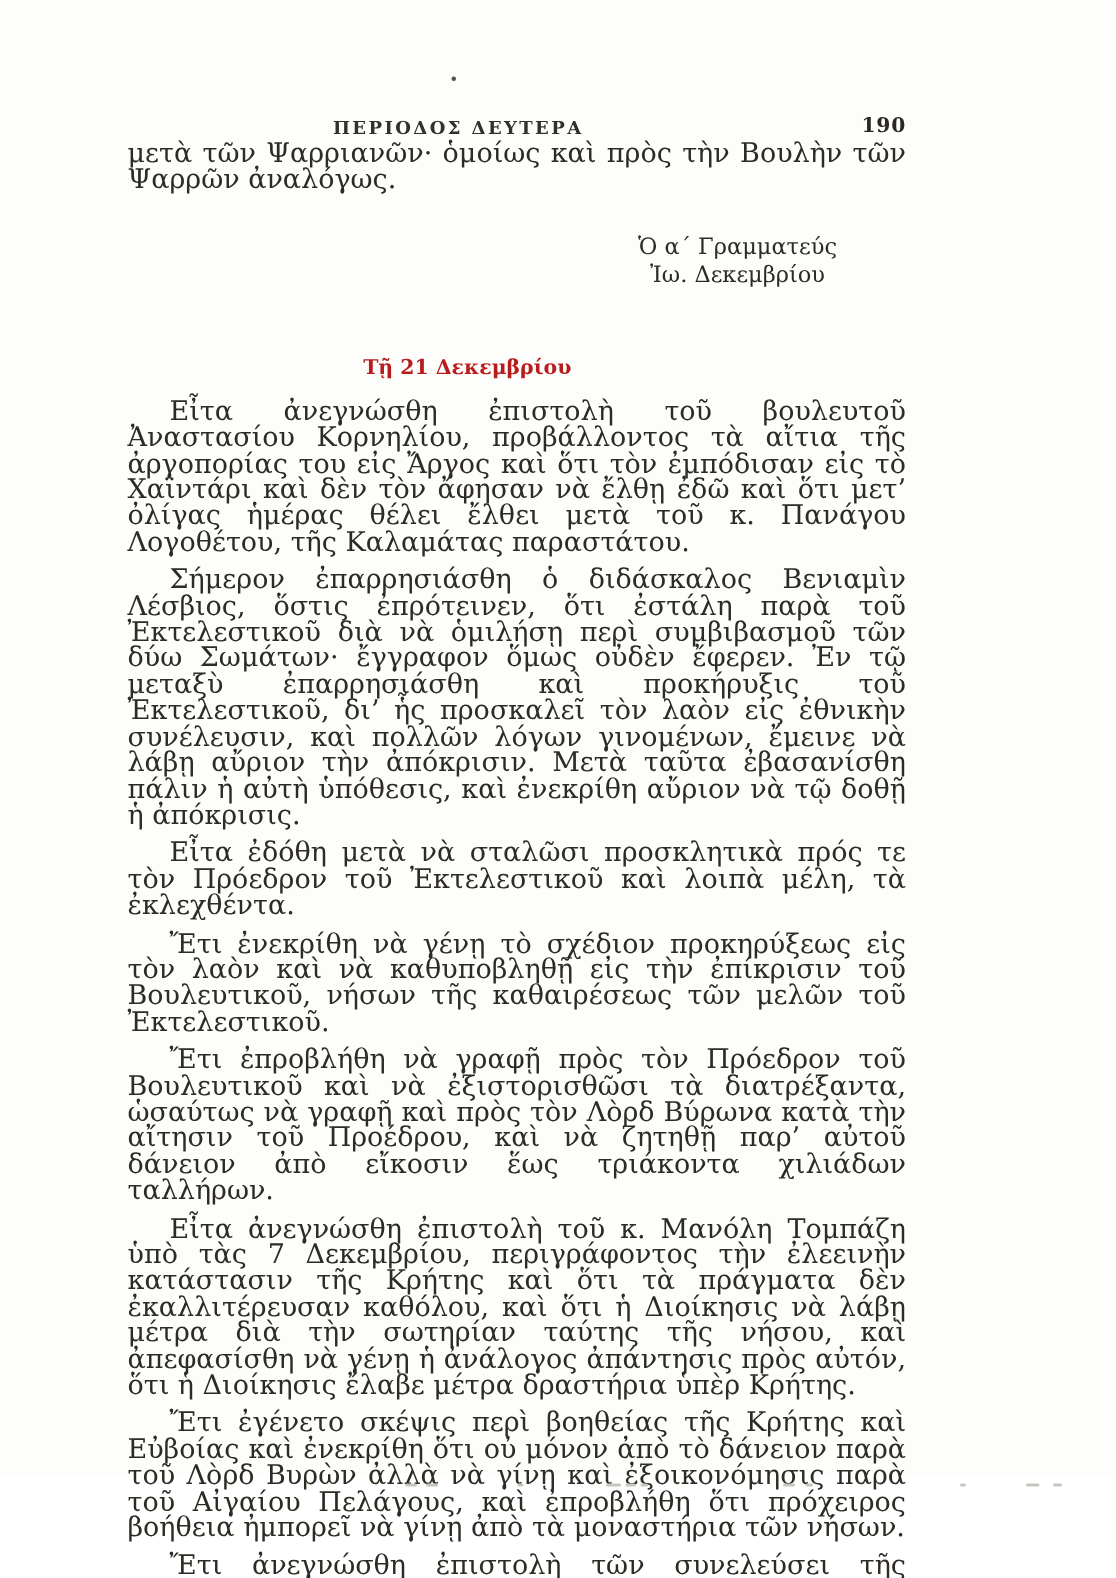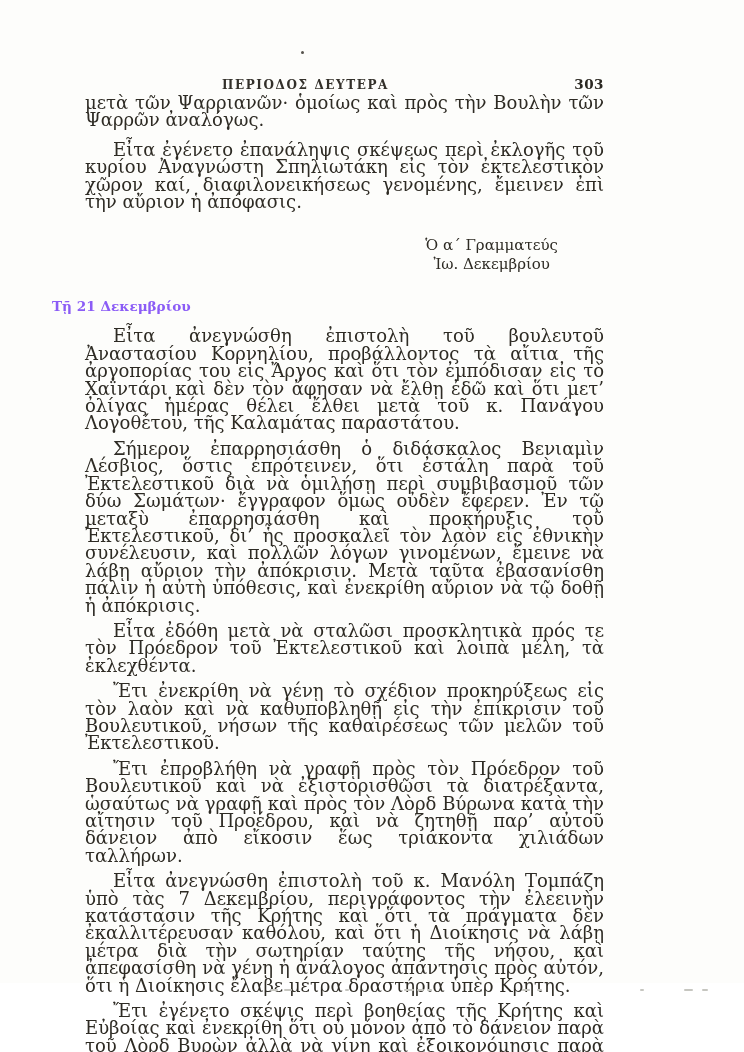--- a/index.html
+++ b/index.html
@@ -46,23 +46,24 @@
   .content p.noindent { text-indent: 0; margin-bottom: 12px; }
   .signature {
     width: fit-content;
     margin: 26px 46px 0 auto;
     text-align: center;
     font-size: 15px; line-height: 19px;
     color: #2e2b24;
   }
   .session-heading {
     position: relative; left: -33px;
-    margin: 24px 0 13px 0;
+    margin: 44px 0 13px 0;
+    text-align: center;
     font-size: 13.6px; font-weight: bold;
-    color: #8b5cf6;
+    color: #b91c1c;
   }
   .artifact-row { position: absolute; top: 989px; left: 0; width: 744px; height: 3px; }
   .artifact-row .dash {
     position: absolute; top: 0; height: 2px; background: #c6c6c0; border-radius: 1px;
   }
   .d1  { left: 270px; width: 8px; }
   .d2  { left: 284px; width: 8px; }
   .d3  { left: 345px; width: 4px; }
   .d4  { left: 404px; width: 10px; }
   .d5  { left: 417px; width: 7px; }
@@ -75,26 +76,25 @@
 </style>
 </head>
 <body>
 
 <div class="page">
 
   <div class="speck"></div>
 
   <header class="pagehead">
     <span class="running-head">ΠΕΡΙΟΔΟΣ ΔΕΥΤΕΡΑ</span>
-    <span class="page-number">303</span>
+    <span class="page-number">190</span>
   </header>
 
   <main class="content">
     <p class="noindent">μετὰ τῶν Ψαρριανῶν· ὁμοίως καὶ πρὸς τὴν Βουλὴν τῶν Ψαρρῶν ἀναλόγως.</p>
-    <p>Εἶτα ἐγένετο ἐπανάληψις σκέψεως περὶ ἐκλογῆς τοῦ κυρίου Ἀναγνώστη Σπηλιωτάκη εἰς τὸν ἐκτελεστικὸν χῶρον καί, διαφιλονεικήσεως γενομένης, ἔμεινεν ἐπὶ τὴν αὔριον ἡ ἀπόφασις.</p>
 
     <div class="signature">
       <div>Ὁ α´ Γραμματεύς</div>
       <div>Ἰω. Δεκεμβρίου</div>
     </div>
 
     <h2 class="session-heading">Τῇ 21 Δεκεμβρίου</h2>
 
     <p>Εἶτα ἀνεγνώσθη ἐπιστολὴ τοῦ βουλευτοῦ Ἀναστασίου Κορνηλίου, προβάλλοντος τὰ αἴτια τῆς ἀργοπορίας του εἰς Ἄργος καὶ ὅτι τὸν ἐμπόδισαν εἰς τὸ Χαϊντάρι καὶ δὲν τὸν ἄφησαν νὰ ἔλθῃ ἐδῶ καὶ ὅτι μετ’ ὀλίγας ἡμέρας θέλει ἔλθει μετὰ τοῦ κ. Πανάγου Λογοθέτου, τῆς Καλαμάτας παραστάτου.</p>
     <p>Σήμερον ἐπαρρησιάσθη ὁ διδάσκαλος Βενιαμὶν Λέσβιος, ὅστις ἐπρότεινεν, ὅτι ἐστάλη παρὰ τοῦ Ἐκτελεστικοῦ διὰ νὰ ὁμιλήσῃ περὶ συμβιβασμοῦ τῶν δύω Σωμάτων· ἔγγραφον ὅμως οὐδὲν ἔφερεν. Ἐν τῷ μεταξὺ ἐπαρρησιάσθη καὶ προκήρυξις τοῦ Ἐκτελεστικοῦ, δι’ ἧς προσκαλεῖ τὸν λαὸν εἰς ἐθνικὴν συνέλευσιν, καὶ πολλῶν λόγων γινομένων, ἔμεινε νὰ λάβῃ αὔριον τὴν ἀπόκρισιν. Μετὰ ταῦτα ἐβασανίσθη πάλιν ἡ αὐτὴ ὑπόθεσις, καὶ ἐνεκρίθη αὔριον νὰ τῷ δοθῇ ἡ ἀπόκρισις.</p>

